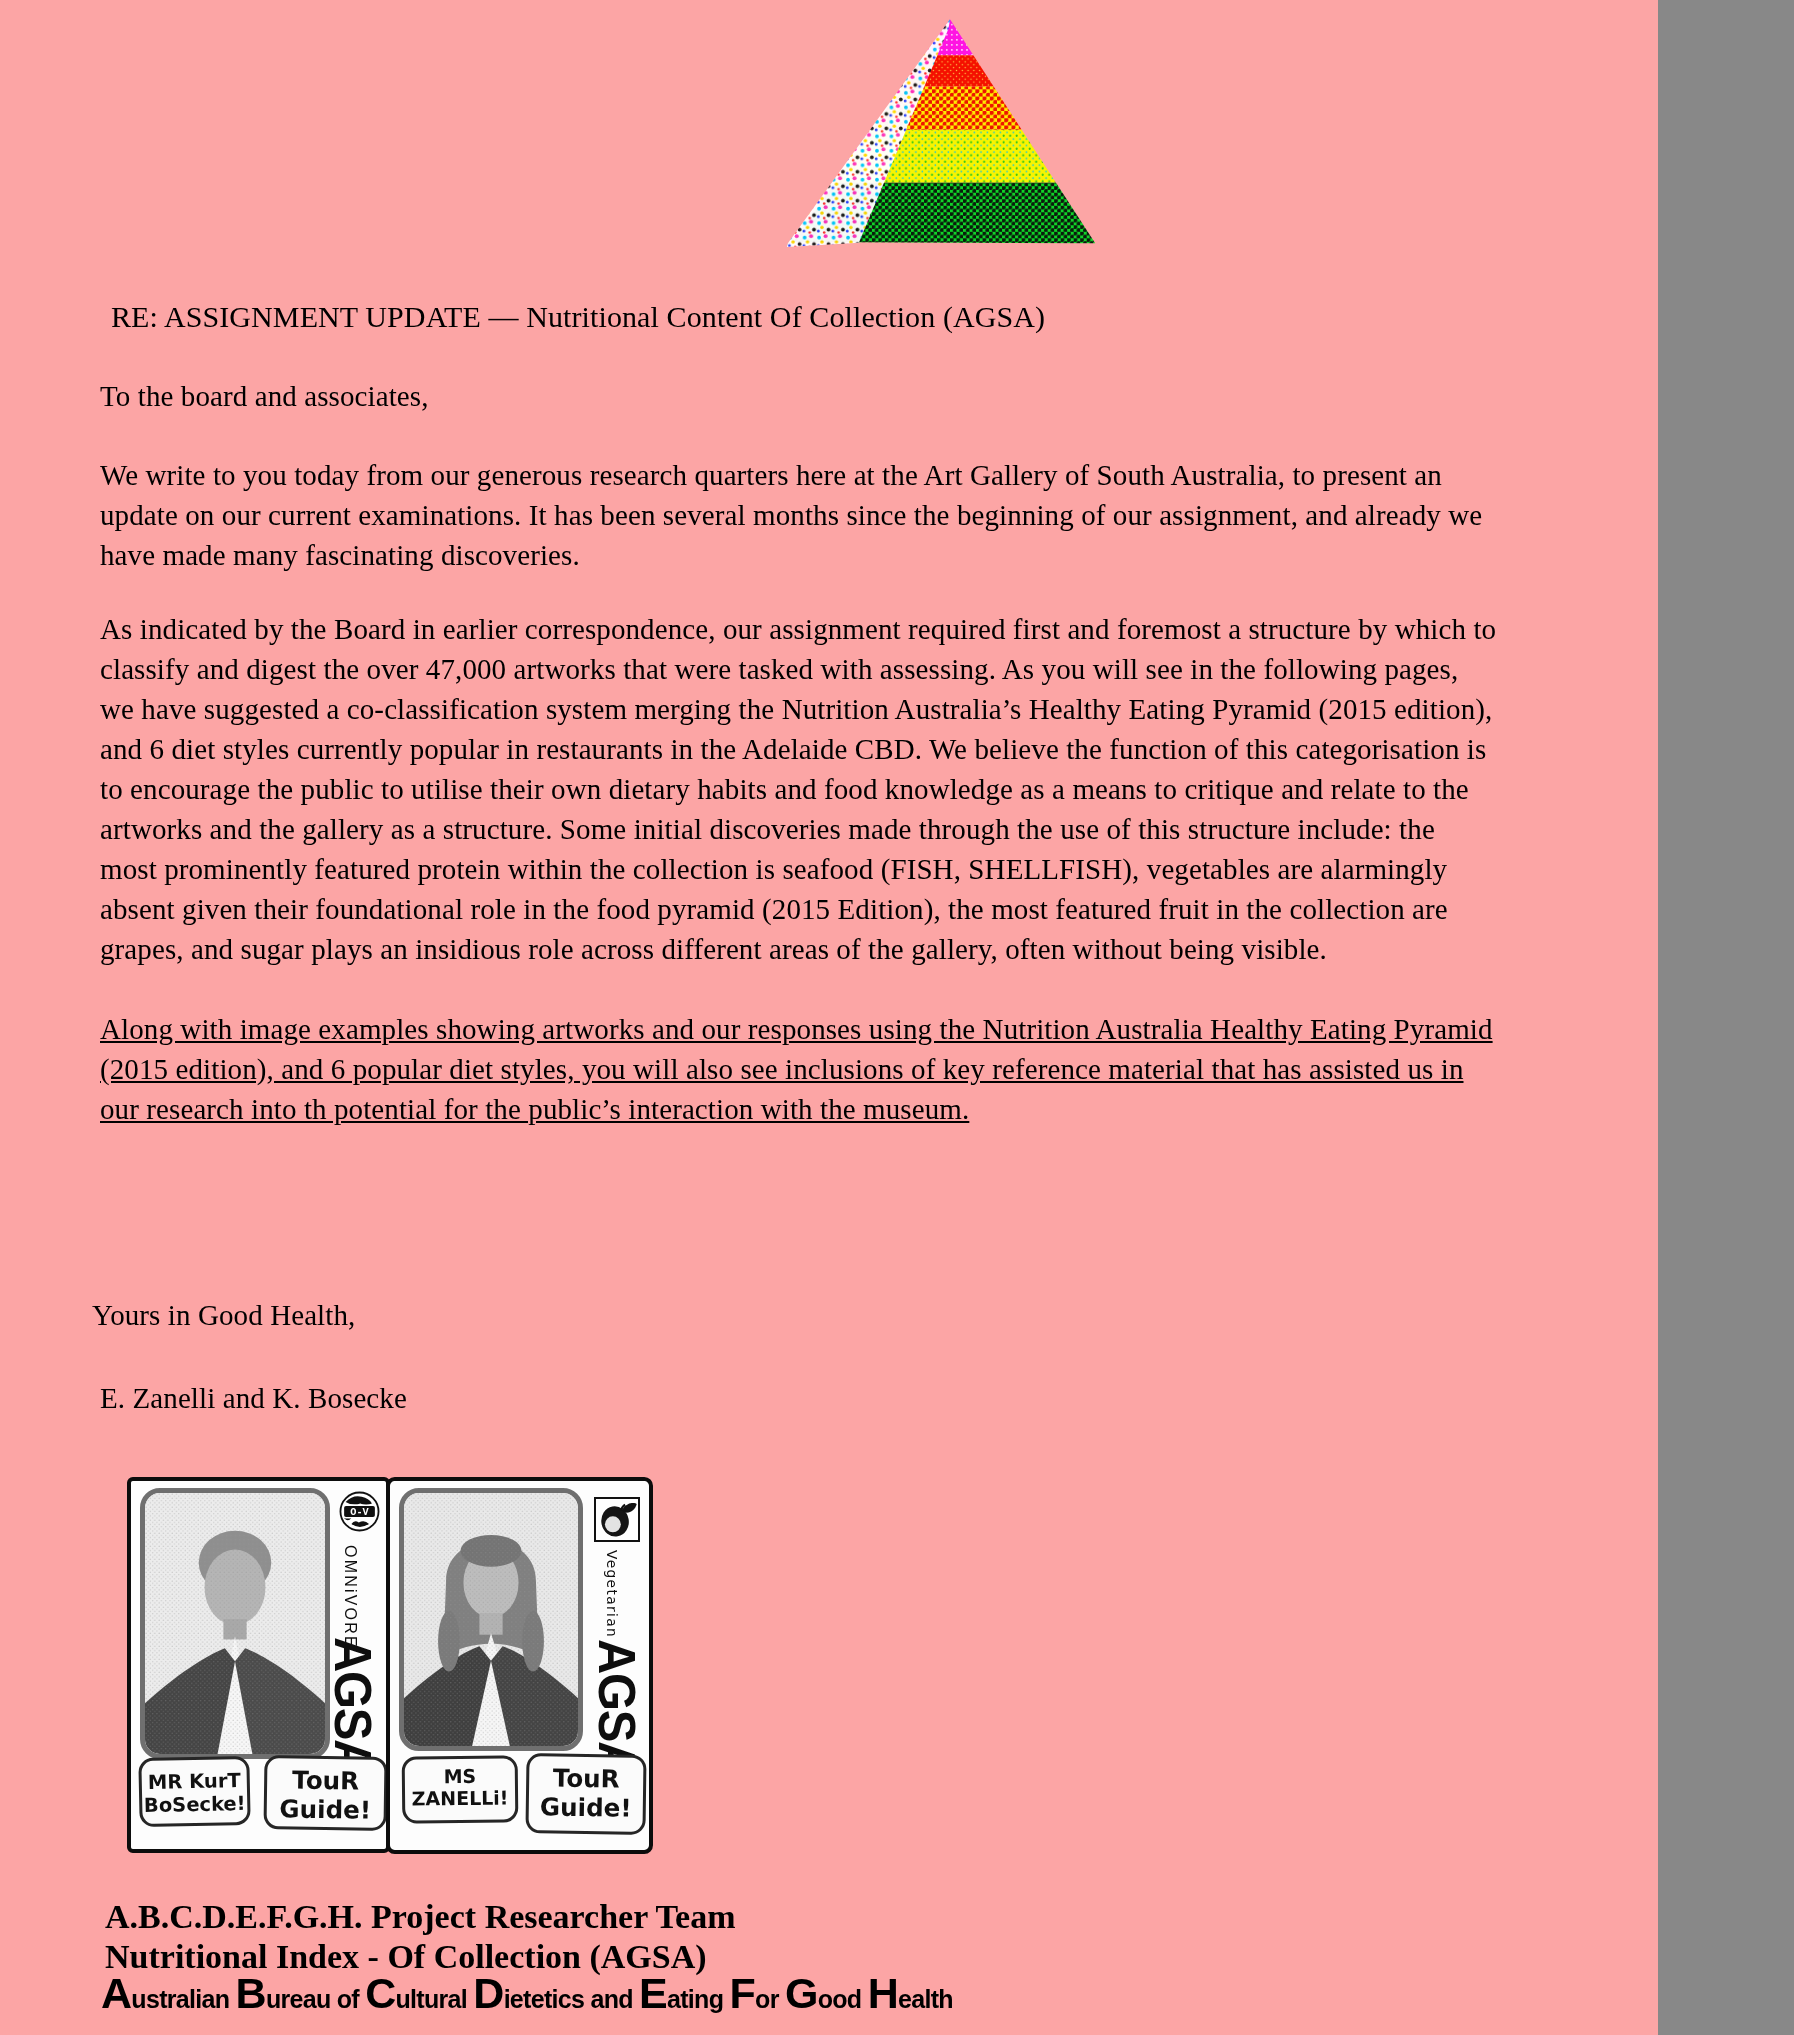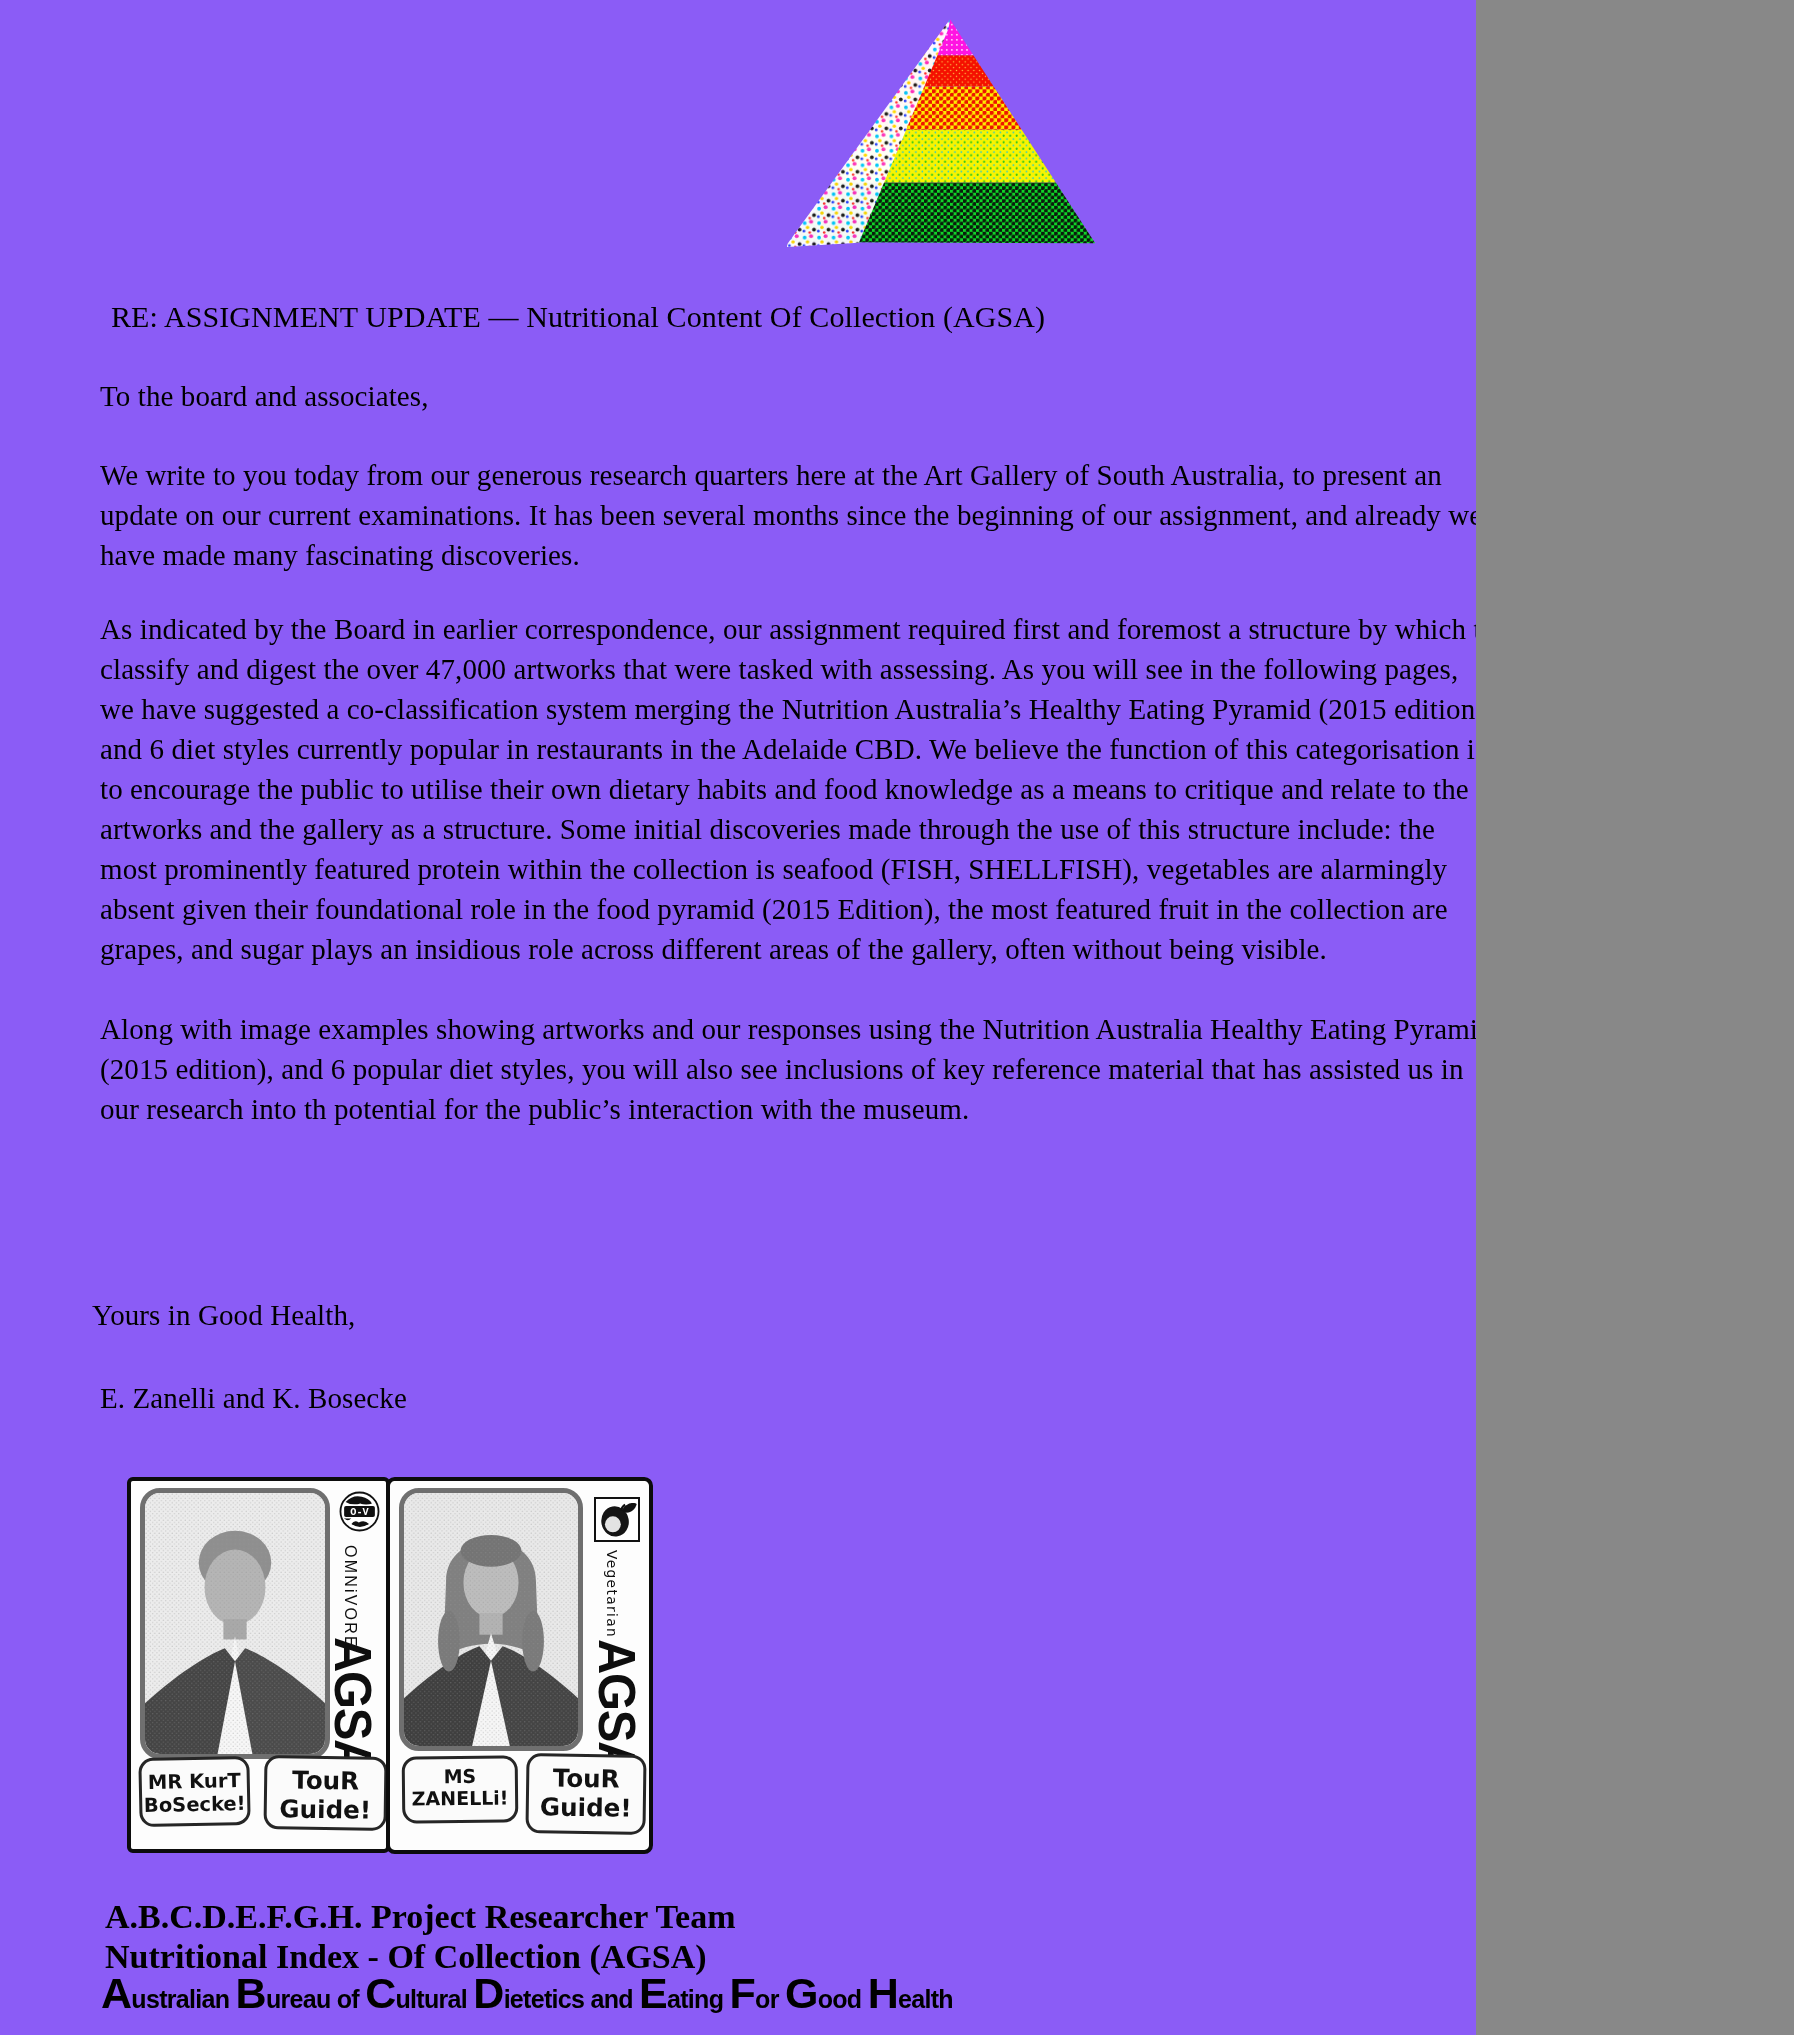--- a/index.html
+++ b/index.html
@@ -1,18 +1,18 @@
 <!DOCTYPE html>
 <html style="font-size:11.6px"><head>
 <meta charset="utf-8">
 <style>
   html,body { margin:0; padding:0; background:#888; }
   #page {
-    position:relative; width:1476px; height:2035px;
-    background:#8b5cf6; overflow:hidden;
+    position:relative; width:1658px; height:2035px;
+    background:#fca5a5; overflow:hidden;
     font-family:"Liberation Serif", serif; color:#000;
   }
   .abs { position:absolute; }
   .bodytext {
     font-family:"Liberation Serif", serif;
     font-size:29px; line-height:40px; white-space:pre;
     color:#000; letter-spacing:0.1px;
   }
   .subject { font-size:30px; }
   
@@ -140,21 +140,21 @@
   <div class="abs bodytext" style="left:100px; top:609px;">As indicated by the Board in earlier correspondence, our assignment required first and foremost a structure by which to
 classify and digest the over 47,000 artworks that were tasked with assessing. As you will see in the following pages,
 we have suggested a co-classification system merging the Nutrition Australia’s Healthy Eating Pyramid (2015 edition),
 and 6 diet styles currently popular in restaurants in the Adelaide CBD. We believe the function of this categorisation is
 to encourage the public to utilise their own dietary habits and food knowledge as a means to critique and relate to the
 artworks and the gallery as a structure. Some initial discoveries made through the use of this structure include: the
 most prominently featured protein within the collection is seafood (FISH, SHELLFISH), vegetables are alarmingly
 absent given their foundational role in the food pyramid (2015 Edition), the most featured fruit in the collection are
 grapes, and sugar plays an insidious role across different areas of the gallery, often without being visible.</div>
 
-  <div class="abs bodytext" style="left:100px; top:1009px;">Along with image examples showing artworks and our responses using the Nutrition Australia Healthy Eating Pyramid
+  <div class="abs bodytext" style="left:100px; top:1009px;text-decoration:underline;">Along with image examples showing artworks and our responses using the Nutrition Australia Healthy Eating Pyramid
 (2015 edition), and 6 popular diet styles, you will also see inclusions of key reference material that has assisted us in
 our research into th potential for the public’s interaction with the museum.</div>
 
 
   <div class="abs bodytext" style="left:92px; top:1295px;">Yours in Good Health,</div>
 
   <div class="abs bodytext" style="left:100px; top:1378px;">E. Zanelli and K. Bosecke</div>
 
   <div class="badge" style="left:103px; top:1477px; width:263px; height:376px; border-radius:5.8px;margin-left:24px;">
 

